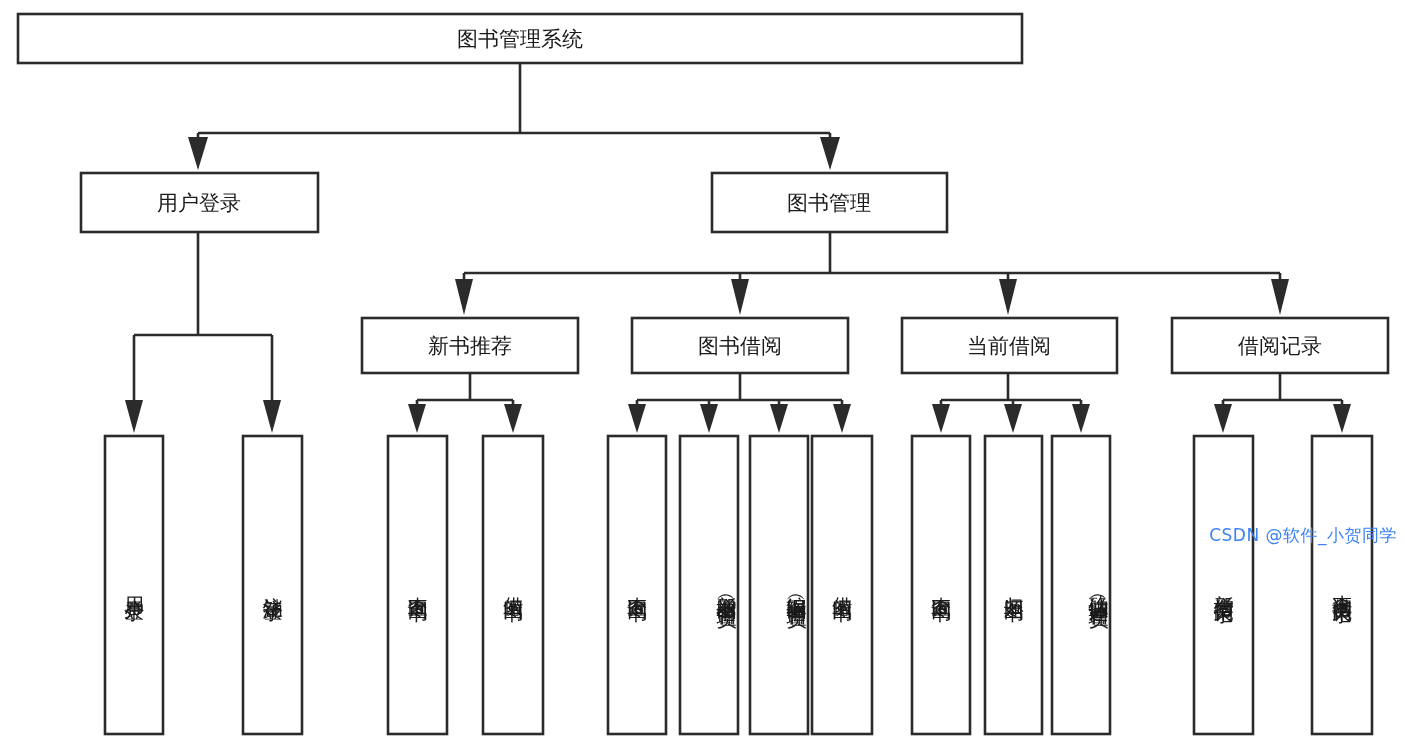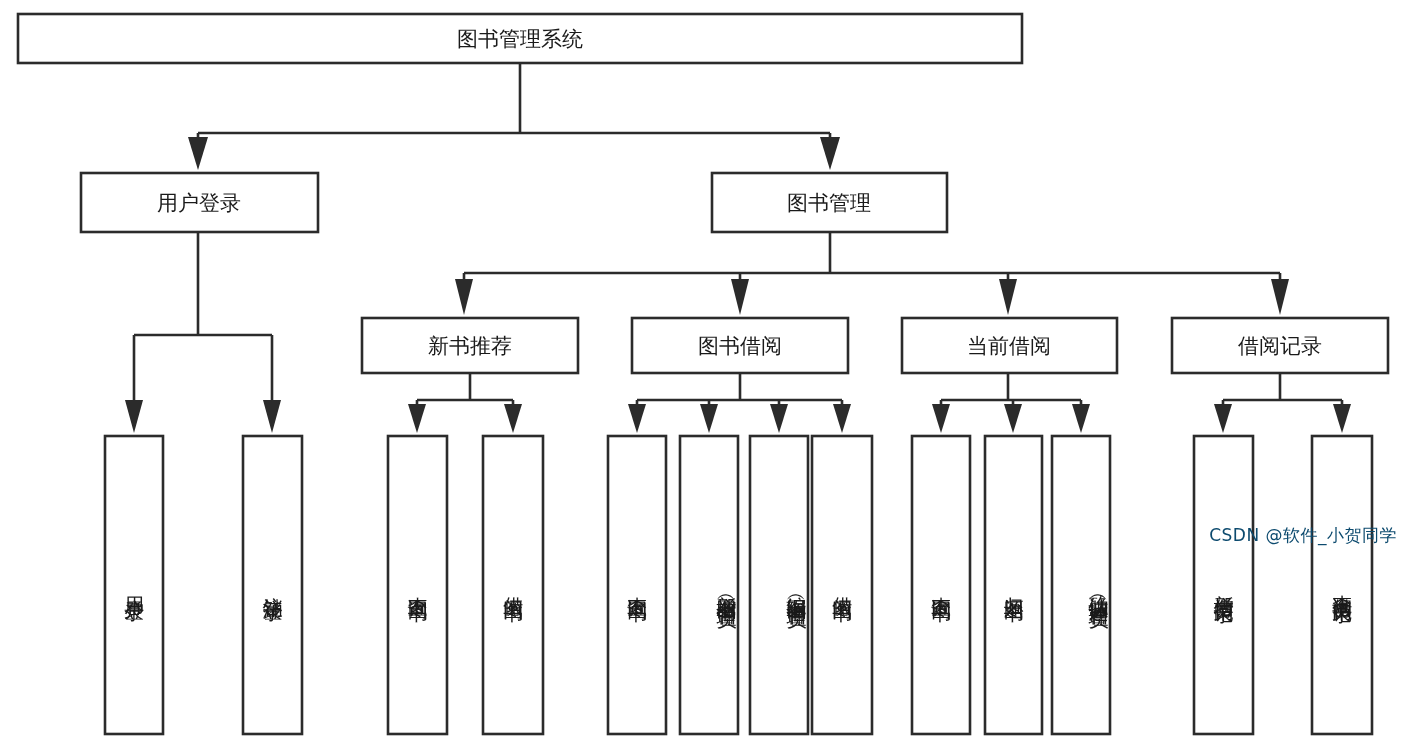--- a/index.html
+++ b/index.html
@@ -64,21 +64,21 @@
     justify-content: center;
     pointer-events: none;
     user-select: none;
   }
   .watermark {
     position: absolute;
     right: 8px;
     bottom: 4px;
     font-family: "DejaVu Sans", "Liberation Sans", sans-serif;
     font-size: 17px;
-    color: #0c4a6e;
+    color: #3b82f6;
     letter-spacing: 0.5px;
     white-space: nowrap;
   }
 </style>
 </head>
 <body>
 
 <div id="diagram-root">
 
   <svg id="tree-svg" viewBox="0 0 1405 747">

